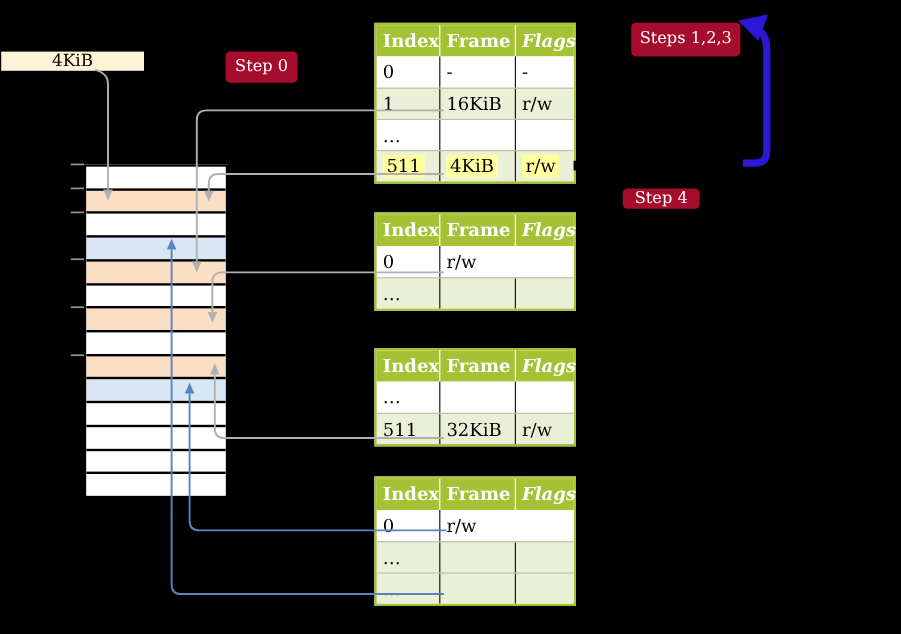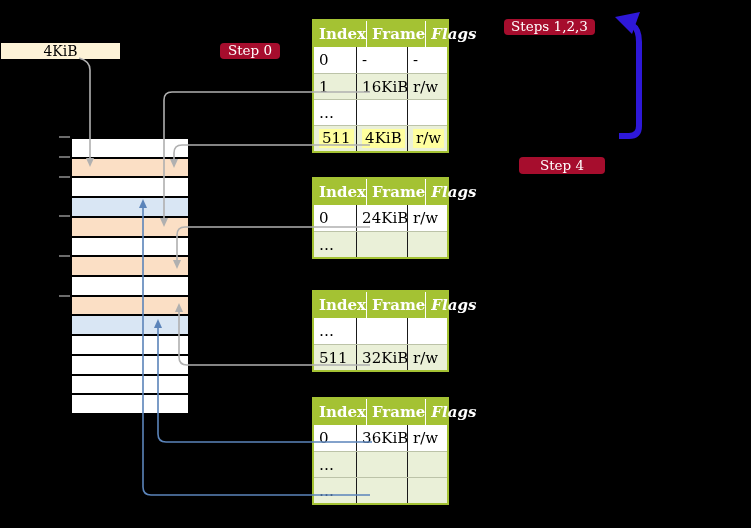--- a/index.html
+++ b/index.html
@@ -8,43 +8,43 @@
     overflow:hidden;font-family:"DejaVu Serif","Liberation Serif",serif;
   }
   
   .badge{
     position:absolute;display:flex;align-items:center;justify-content:center;
     color:#fff;font-size:13.5px;line-height:1;border-radius:4px;white-space:nowrap;
     padding:0 4px;box-sizing:border-box;
   }
   .badge.red{background:var(--badge-red,#a60d2d);}
   .badge.blue{background:var(--badge-blue,#4a38e2);}
-  #badge-step0{left:188px;top:43px;width:60px;height:16px;margin-left:32px;}
-  #badge-steps123{left:504px;top:19px;width:91px;height:16px;}
+  #badge-step0{left:188px;top:43px;width:60px;height:26px;}
+  #badge-steps123{left:526px;top:19px;width:91px;height:28px;}
   #badge-steps1234{left:650px;top:19px;width:101px;height:16px;}
-  #badge-step4{left:519px;top:157px;width:86px;height:17px;}
+  #badge-step4{left:519px;top:157px;width:64px;height:17px;}
   #label-4kib{
     position:absolute;left:1px;top:43px;width:119px;height:16px;
     background:var(--label-cream,#fdf3d7);color:#000;font-size:14px;
     display:flex;align-items:center;justify-content:center;line-height:1;
   }
   
   #memory-strip{
     position:absolute;left:70px;top:137px;width:120px;height:278px;
     border:2px solid #000;box-sizing:border-box;background:#fff;
     display:flex;flex-direction:column;z-index:1;
   }
   .mrow{flex:1;}
   .mrow + .mrow{border-top:2px solid #000;}
   .mrow.white{background:#ffffff;}
   .mrow.peach{background:var(--frame-peach,#fbdfc5);}
   .mrow.blue{background:var(--frame-blue,#d9e6f4);}
   
   .page-table{
-    position:absolute;left:312px;width:137px;border:2px solid var(--table-green,#a4c233);
+    position:absolute;left:312px;width:168px;border:2px solid var(--table-green,#a4c233);
     box-sizing:border-box;background:#fff;z-index:2;font-size:15px;
   }
   #table-l4{top:19px;}
   #table-l3{top:177px;}
   #table-l2{top:290px;}
   #table-l1{top:397px;}
   .pt-header{display:flex;height:26px;background:var(--table-green,#a4c233);}
   .pt-hcell{
     display:flex;align-items:center;color:#fff;font-weight:bold;
     padding-left:5px;box-sizing:border-box;
@@ -137,21 +137,20 @@
       </div>
     </div>
   <div id="table-l3" class="page-table">
       <div class="pt-header">
         <div class="pt-hcell">Index</div>
         <div class="pt-hcell">Frame</div>
         <div class="pt-hcell">Flags</div>
       </div>
       <div class="pt-row">
         <div class="pt-cell">0</div>
-        <div class="pt-cell">24KiB</div>
         <div class="pt-cell">r/w</div>
       </div>
       <div class="pt-row tint">
         <div class="pt-cell">…</div>
         <div class="pt-cell"></div>
         <div class="pt-cell"></div>
       </div>
     </div>
   <div id="table-l2" class="page-table">
       <div class="pt-header">
@@ -171,21 +170,20 @@
       </div>
     </div>
   <div id="table-l1" class="page-table">
       <div class="pt-header">
         <div class="pt-hcell">Index</div>
         <div class="pt-hcell">Frame</div>
         <div class="pt-hcell">Flags</div>
       </div>
       <div class="pt-row">
         <div class="pt-cell">0</div>
-        <div class="pt-cell">36KiB</div>
         <div class="pt-cell">r/w</div>
       </div>
       <div class="pt-row tint">
         <div class="pt-cell">…</div>
         <div class="pt-cell"></div>
         <div class="pt-cell"></div>
       </div>
       <div class="pt-row tint">
         <div class="pt-cell">…</div>
         <div class="pt-cell"></div>

